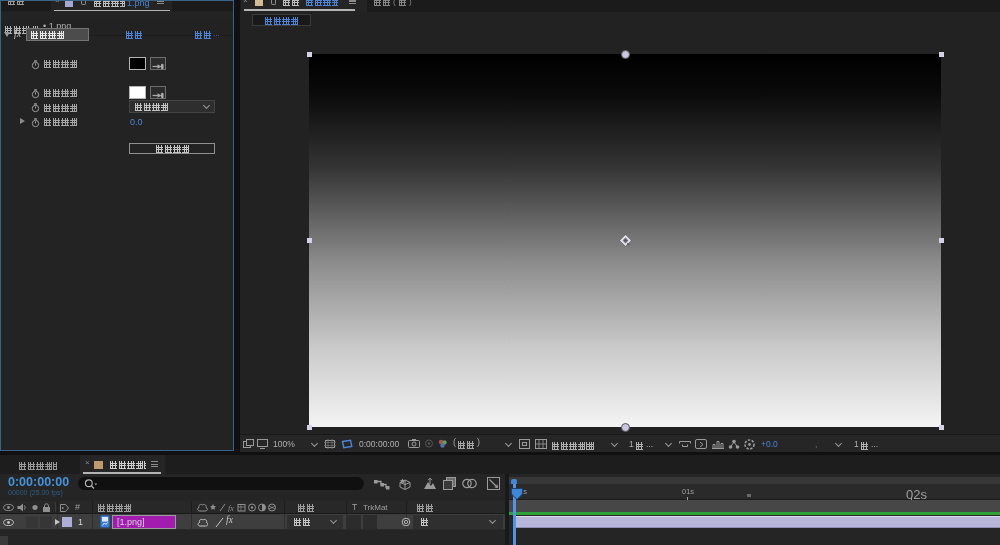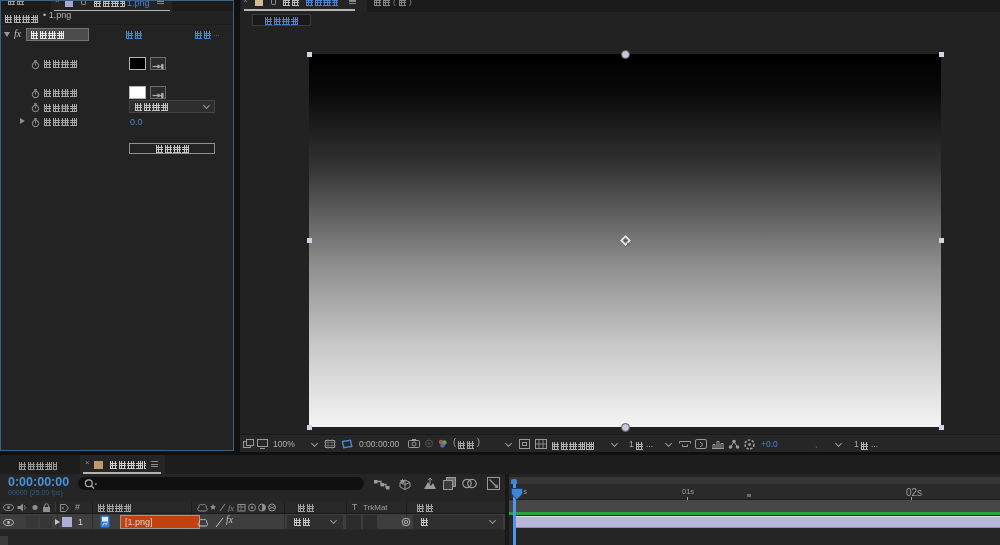--- a/index.html
+++ b/index.html
@@ -26,21 +26,21 @@
   <div class="a" style="left:51px;top:0;width:121px;height:11px;background:#242424;overflow:hidden;">
     <span class="a" style="left:4px;top:-4px;color:#8a8a8a;font-size:8px;">×</span>
     <span class="a" style="left:14px;top:0;width:8px;height:7px;background:#a7a5d2;"></span>
     <span class="a" style="left:30px;top:0;width:5px;height:5px;border:1px solid #8a8a8a;border-top:none;border-radius:0 0 2px 2px;"></span>
     <span class="zh a" style="left:43px;top:0;width:31px;height:7px;color:#bdbdbd;"></span>
     <span class="a blue" style="left:76px;top:-2px;font-size:9px;">1.png</span>
     <span class="menu a" style="left:106px;top:0;height:4px;"></span>
   </div>
   <div class="a" style="left:54px;top:9.5px;width:116px;height:1.5px;background:#b4b4b4;"></div>
 
-  <div class="a" style="left:0;top:11px;width:234px;height:14px;background:#222222;border-bottom:1px solid #1c1c1c;">
+  <div class="a" style="left:0;top:22px;width:234px;height:14px;background:#222222;border-bottom:1px solid #1c1c1c;">
     <span class="zh a" style="left:5px;top:3.5px;width:34px;color:#b2b2b2;"></span>
     <span class="a" style="left:43px;top:-1px;color:#b2b2b2;font-size:9px;">• 1.png</span>
   </div>
 
   <div class="a" style="left:0;top:28px;width:234px;height:13px;">
     <div class="a tri-d" style="left:4px;top:4px;"></div>
     <span class="a" style="left:14px;top:0px;font-size:10px;font-style:italic;color:#c0c0c0;font-family:'Liberation Serif',serif;">fx</span>
     <div class="a" style="left:26px;top:0px;width:63px;height:13px;background:#4c4c4c;border:1px solid #757575;">
       <span class="zh a" style="left:4px;top:2px;width:34px;color:#e8e8e8;"></span>
     </div>
@@ -354,21 +354,21 @@
     <div class="a" style="left:26px;top:2px;width:12px;height:12px;background:#363636;"></div>
     <div class="a" style="left:40px;top:2px;width:12px;height:12px;background:#363636;"></div>
     <div class="a tri-r" style="left:55px;top:5px;border-left-color:#c5c5c5;"></div>
     <div class="a" style="left:62px;top:3px;width:10px;height:10px;background:#aeadd6;"></div>
     <span class="a" style="left:78px;top:3px;font-size:9px;color:#d5d5d5;">1</span>
     <svg class="a" style="left:100px;top:1.5px;" width="10" height="13">
         <rect x="0.5" y="0.5" width="9" height="12" rx="1.5" fill="#3c7ed2" stroke="#2a5c9e"></rect>
         <rect x="2" y="2" width="6" height="4.5" fill="#dfe8f5"></rect>
         <path d="M2.5 10.5 l2-2.5 1.5 1.5 1.5-2" stroke="#dfe8f5" fill="none"></path>
       </svg>
-    <div class="a" style="left:120px;top:1px;width:80px;height:14.5px;border:1px solid #9a9a9a;background:#c2410c;">
+    <div class="a" style="left:112px;top:1px;width:64px;height:14.5px;border:1px solid #9a9a9a;background:#a21caf;">
       <span class="a" style="left:4px;top:1.5px;font-size:9px;color:#d6d6d6;">[1.png]</span>
     </div>
     <svg class="a" style="left:197px;top:3px;" width="11" height="11">
         <path d="M3 9 C0.5 9 0.5 6 2.5 5.5 C1.5 3 4.5 1.5 6 3 C7.5 1.5 10.5 3 9.5 5.5 C11.5 6 11.5 9 8.5 9 Z" fill="none" stroke="#c5c5c5"></path>
       </svg>
     <svg class="a" style="left:215px;top:3px;" width="9" height="11">
         <path d="M1 10 L8 1" stroke="#c5c5c5"></path>
       </svg>
     <span class="a" style="left:226px;top:1.5px;font-size:9.5px;font-style:italic;color:#c5c5c5;font-family:'Liberation Serif',serif;">fx</span>
     <div class="a" style="left:287px;top:1.5px;width:56px;height:13.5px;background:#2f2f2f;">
@@ -387,21 +387,21 @@
     </div>
   </div>
 
   <div class="a" style="left:505px;top:19px;width:4px;height:71px;background:#191919;"></div>
 
   <div class="a" style="left:509px;top:22px;width:491px;height:7px;background:#373737;"></div>
   <div class="a" style="left:511px;top:23.5px;width:5.5px;height:7px;background:#3e86d8;border-radius:2px;"></div>
   <div class="a" style="left:509px;top:29px;width:491px;height:16px;background:#2a2a2a;border-bottom:1px solid #1c1c1c;">
     <span class="a" style="left:10px;top:3px;font-size:7.5px;color:#9f9f9f;">0s</span>
     <span class="a" style="left:173px;top:3px;font-size:7.5px;color:#9f9f9f;">01s</span>
-    <span class="a" style="left:397px;top:3px;font-size:10px;color:#9f9f9f;">02s</span>
+    <span class="a" style="left:397px;top:3px;font-size:13px;color:#9f9f9f;">02s</span>
     <div class="a" style="left:178px;top:13px;width:1px;height:3px;background:#9f9f9f;"></div>
     <div class="a" style="left:402px;top:13px;width:1px;height:3px;background:#9f9f9f;"></div>
     <div class="a" style="left:238px;top:10px;width:4px;height:3px;background:#6a6a6a;"></div>
   </div>
   <div class="a" style="left:509px;top:45px;width:491px;height:12px;background:#474747;"></div>
   <div class="a" style="left:509px;top:57px;width:491px;height:3px;background:#2fa237;"></div>
   <div class="a" style="left:514px;top:61px;width:486px;height:12px;background:#b7b6d8;border-top:1.5px solid #dddcef;border-bottom:1px solid #8f8eb5;"></div>
 
   <div class="a" style="left:513px;top:29px;width:2.5px;height:61px;background:#4f94e8;"></div>
   <svg class="a" style="left:510.5px;top:33px;" width="12" height="12">

